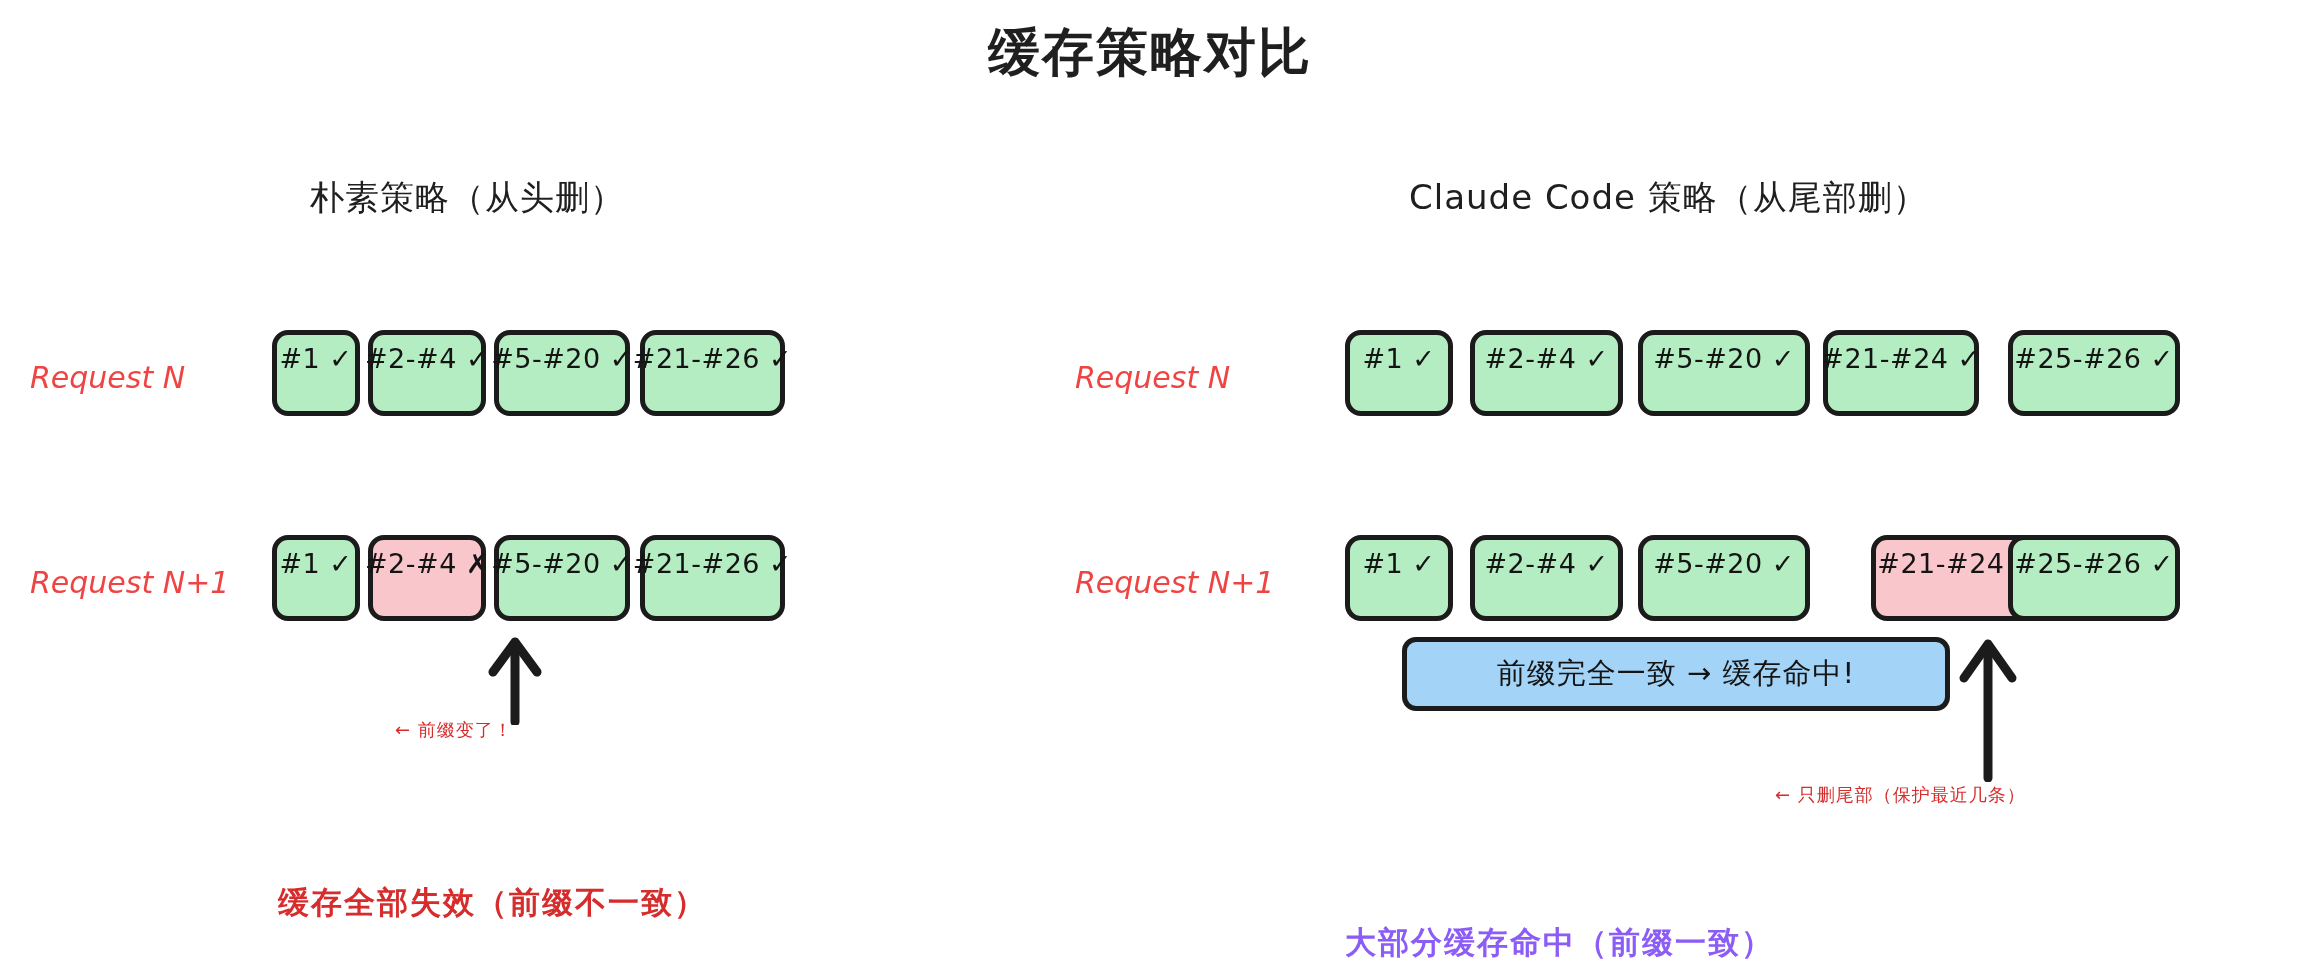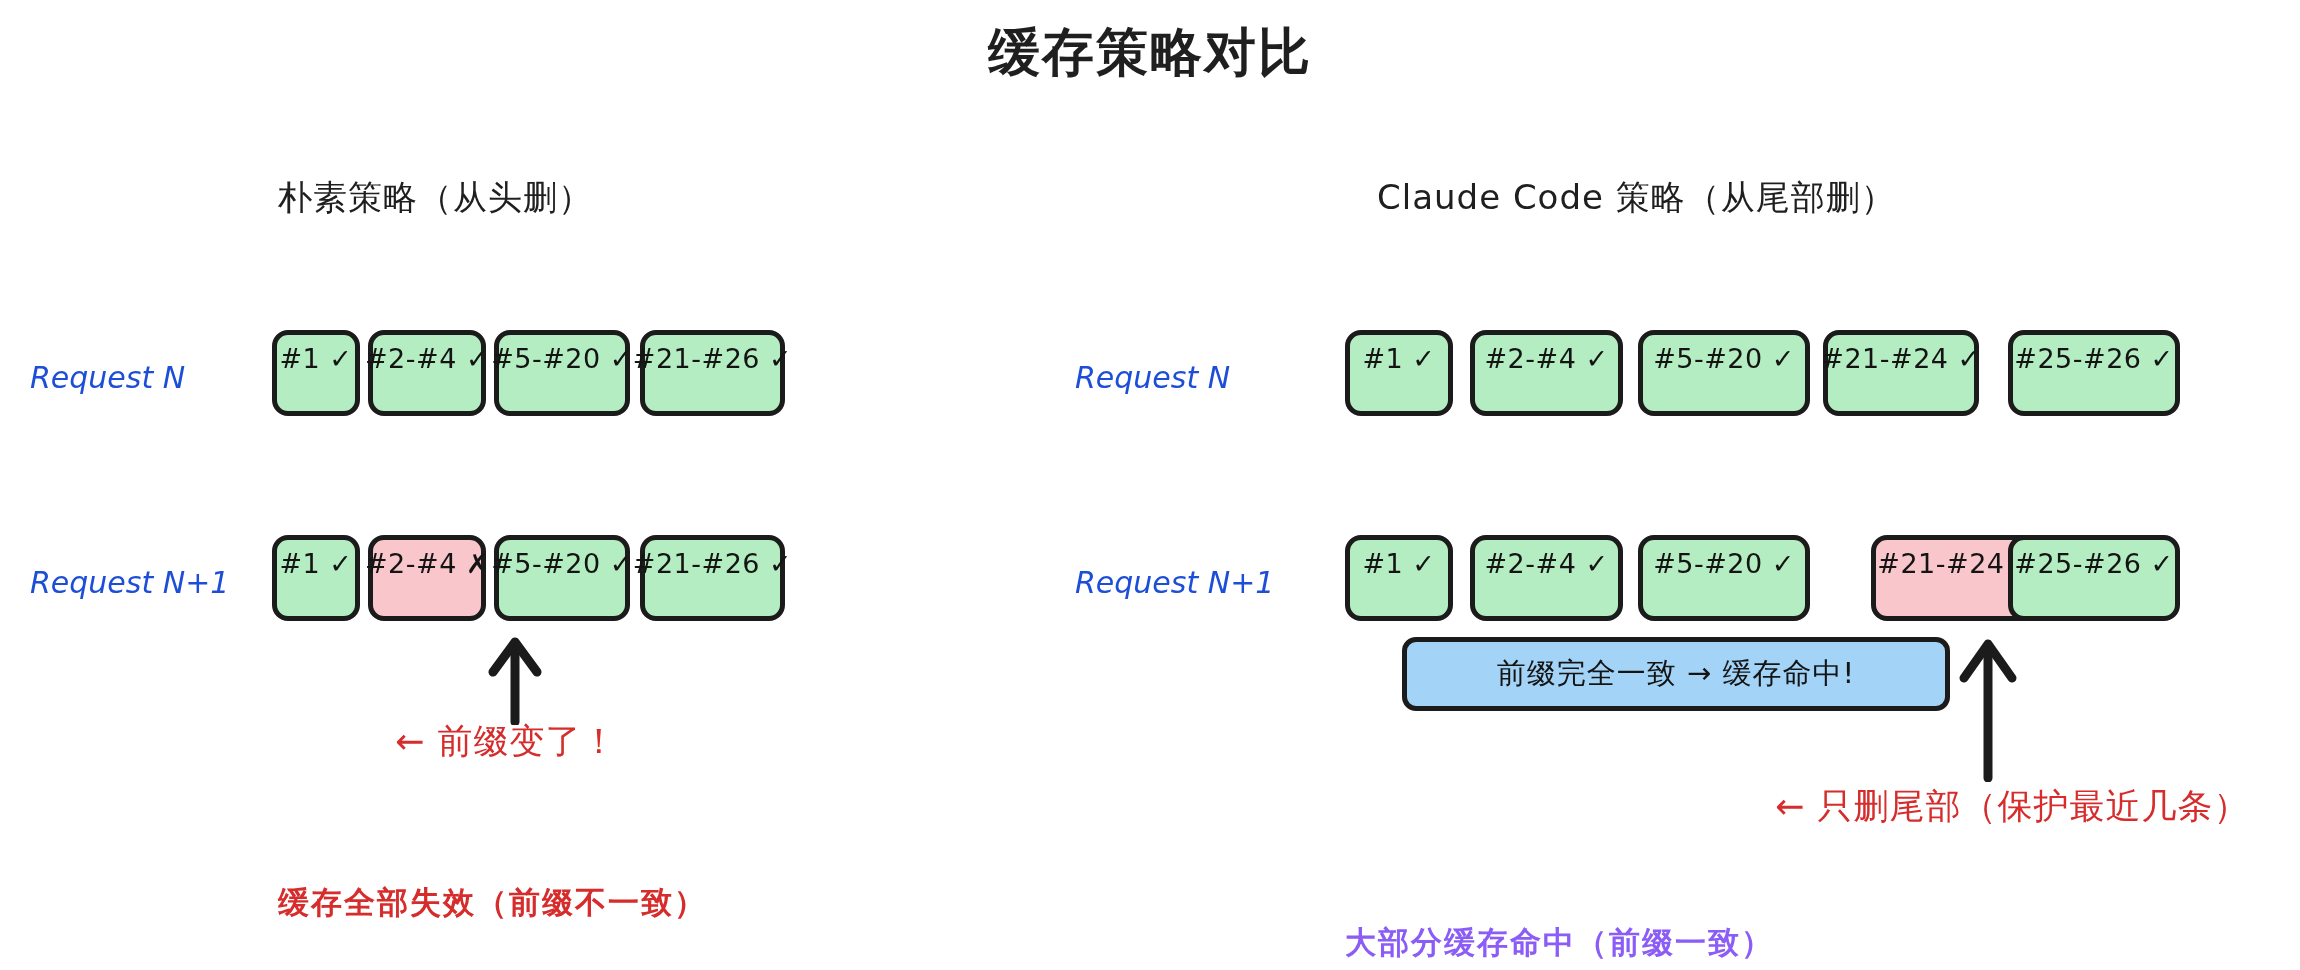--- a/index.html
+++ b/index.html
@@ -29,29 +29,30 @@
   }
 
   
   .column-header {
     position: absolute;
     font-size: 34px;
     font-weight: 400;
     color: #1f1f1f;
     white-space: nowrap;
     letter-spacing: 1px;
+    margin-left: 32px;
   }
   #header-naive { left: 278px; top: 175px; }
   #header-claude { left: 1377px; top: 175px; }
 
   
   .row-label {
     position: absolute;
     font-size: 30px;
-    color: #1d4ed8;
+    color: #ef4444;
     white-space: nowrap;
     font-style: italic;
     font-family: "DejaVu Sans", sans-serif;
   }
 
   
   .chunk {
     position: absolute;
     height: 86px;
     border: 5px solid #1b1b1b;
@@ -86,21 +87,21 @@
     font-size: 29px;
     color: #141414;
     white-space: nowrap;
     letter-spacing: 1px;
   }
 
   
   .annotation {
     position: absolute;
     white-space: nowrap;
-    font-size: 35px;
+    font-size: 18px;
     letter-spacing: 1px;
   }
   .annotation.red   { color: #d62c2c; }
   .annotation.red-b { color: #d62c2c; font-size: 31px; font-weight: 700; letter-spacing: 2px; margin-top: 42px; }
   .annotation.green-b { color: #8b5cf6; font-size: 31px; font-weight: 700; letter-spacing: 2px; margin-top: 24px; }
 
   #note-prefix-changed { left: 395px; top: 718px; }
   #note-cache-all-miss { left: 278px; top: 840px; }
   #note-tail-only      { left: 1775px; top: 783px; }
   #note-mostly-hit     { left: 1345px; top: 898px; }

